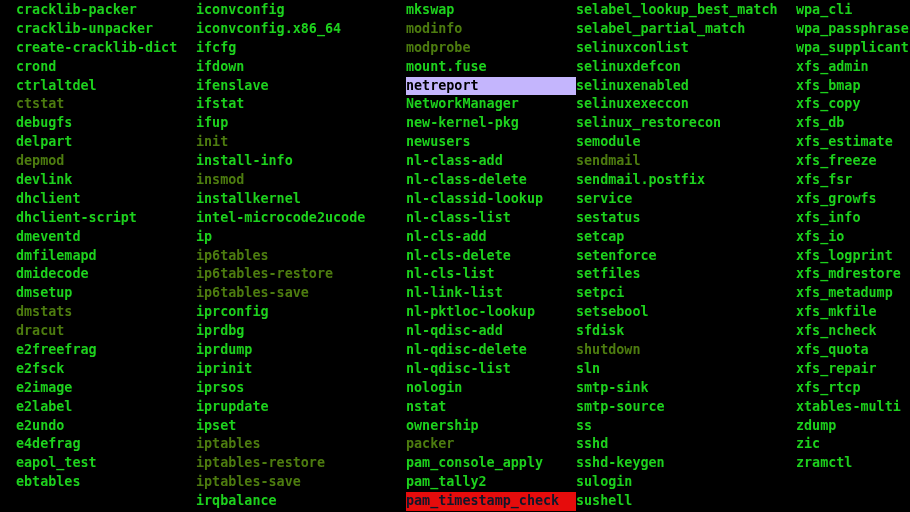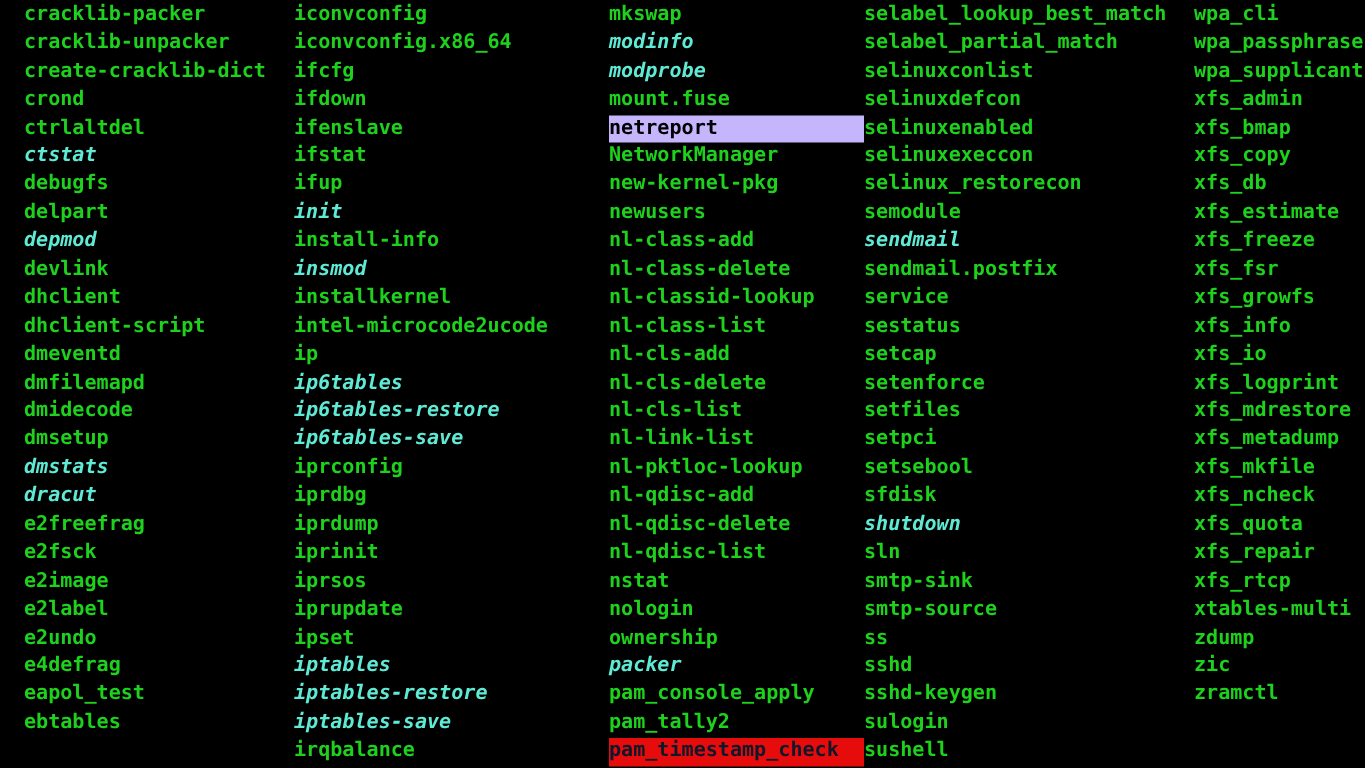--- a/index.html
+++ b/index.html
@@ -42,21 +42,21 @@
     font-family: "DejaVu Sans Mono", "Liberation Mono", monospace;
     font-size: 13.4px;
     line-height: 18.9px;
     height: 18.9px;
     white-space: pre;
     font-weight: bold;
     letter-spacing: 0px;
     display: block;
   }
   .c-exec { color: #1dd11d; }
-  .c-link { color: #5eead4; font-style: italic; }
+  .c-link { color: #4d7c0f; }
   .c-setuid {
     color: #0f172a;
     background: #e60c0c;
   }
   .c-otherwrite {
     color: #000000;
     background: #c4b5fd;
   }
   .c-setuid::before, .c-otherwrite::before { content: ""; }
 </style>
@@ -136,22 +136,22 @@
         <span class="entry c-exec">nl-classid-lookup</span>
         <span class="entry c-exec">nl-class-list</span>
         <span class="entry c-exec">nl-cls-add</span>
         <span class="entry c-exec">nl-cls-delete</span>
         <span class="entry c-exec">nl-cls-list</span>
         <span class="entry c-exec">nl-link-list</span>
         <span class="entry c-exec">nl-pktloc-lookup</span>
         <span class="entry c-exec">nl-qdisc-add</span>
         <span class="entry c-exec">nl-qdisc-delete</span>
         <span class="entry c-exec">nl-qdisc-list</span>
+        <span class="entry c-exec">nologin</span>
         <span class="entry c-exec">nstat</span>
-        <span class="entry c-exec">nologin</span>
         <span class="entry c-exec">ownership</span>
         <span class="entry c-link">packer</span>
         <span class="entry c-exec">pam_console_apply</span>
         <span class="entry c-exec">pam_tally2</span>
         <span class="entry c-setuid">pam_timestamp_check</span>
       </div>
       <div class="col col-3">
         <span class="entry c-exec">selabel_lookup_best_match</span>
         <span class="entry c-exec">selabel_partial_match</span>
         <span class="entry c-exec">selinuxconlist</span>

